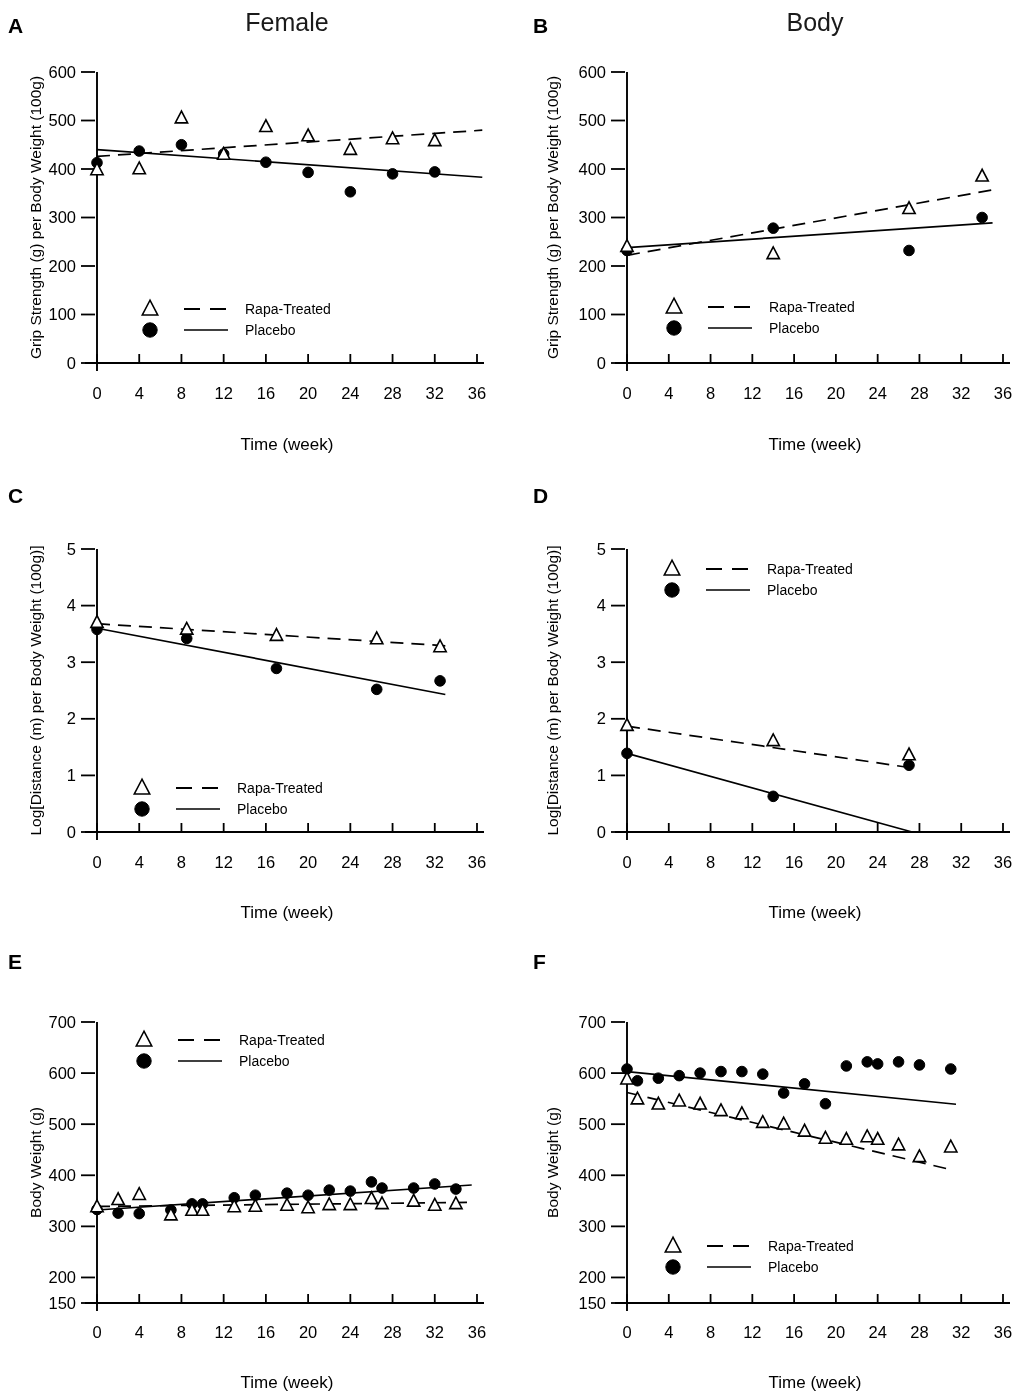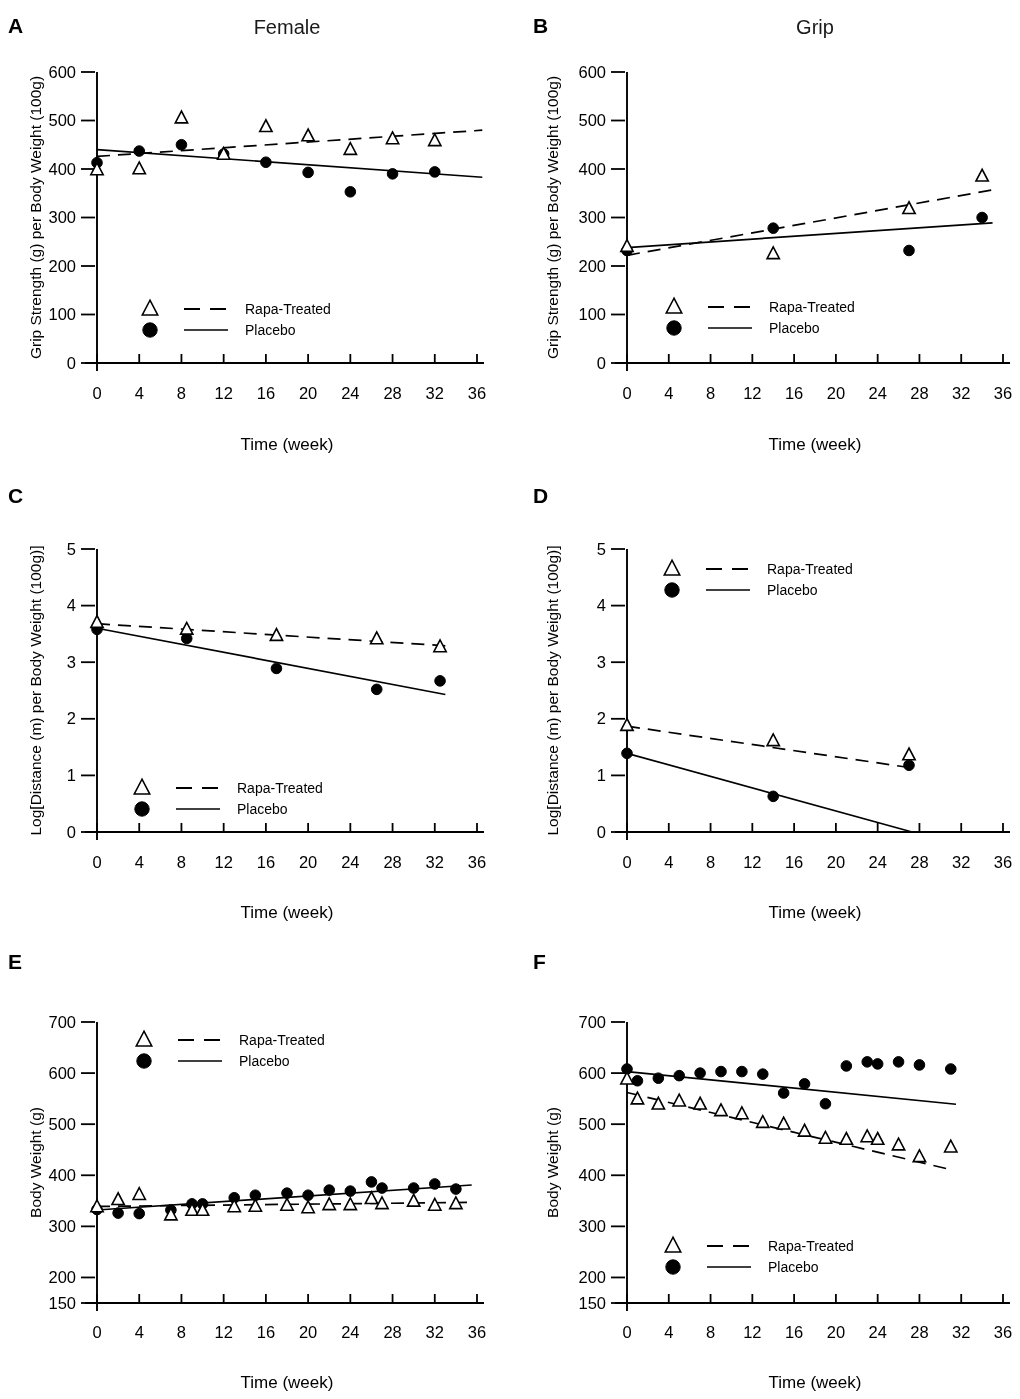--- a/index.html
+++ b/index.html
@@ -1,29 +1,29 @@
 <!DOCTYPE html>
 <html><head>
 <meta charset="utf-8">
 <style>
   html,body{margin:0;padding:0;background:#ffffff;}
   .figure{position:relative;width:1020px;height:1399px;background:#ffffff;
           font-family:"Liberation Sans",sans-serif;color:#000;overflow:hidden;}
-  .col-title{position:absolute;top:16px;font-size:20px;color:#1a1a1a;text-align:center;}
+  .col-title{position:absolute;top:8px;font-size:25px;color:#1a1a1a;text-align:center;}
   #ct0{left:97px;width:380px;}
   #ct1{left:627px;width:376px;}
   .panel{position:absolute;width:510px;}
   .panel svg{display:block;font-family:"Liberation Sans",sans-serif;}
 </style>
 </head>
 <body>
 
 <div class="figure">
   <div class="col-title" id="ct0">Female</div>
-  <div class="col-title" id="ct1">Grip</div>
+  <div class="col-title" id="ct1">Body</div>
   <div id="panel-grid">
       <div class="panel" style="left: 0px; top: 0px; height: 470px;">
         <svg width="510" height="470" viewBox="0 0 510 470">
           <text x="8" y="33" font-size="21" text-anchor="start" fill="#000000" font-weight="bold">A</text>
           <line x1="85" y1="363" x2="484" y2="363" stroke="#000000" stroke-width="1.9"></line>
           <line x1="97" y1="72" x2="97" y2="371" stroke="#000000" stroke-width="1.9"></line>
           <line x1="97" y1="354" x2="97" y2="363" stroke="#000000" stroke-width="1.8"></line>
           <text x="97" y="399" font-size="16.5" text-anchor="middle" fill="#000000">0</text>
           <line x1="139.22222222222223" y1="354" x2="139.22222222222223" y2="363" stroke="#000000" stroke-width="1.8"></line>
           <text x="139.22222222222223" y="399" font-size="16.5" text-anchor="middle" fill="#000000">4</text>

